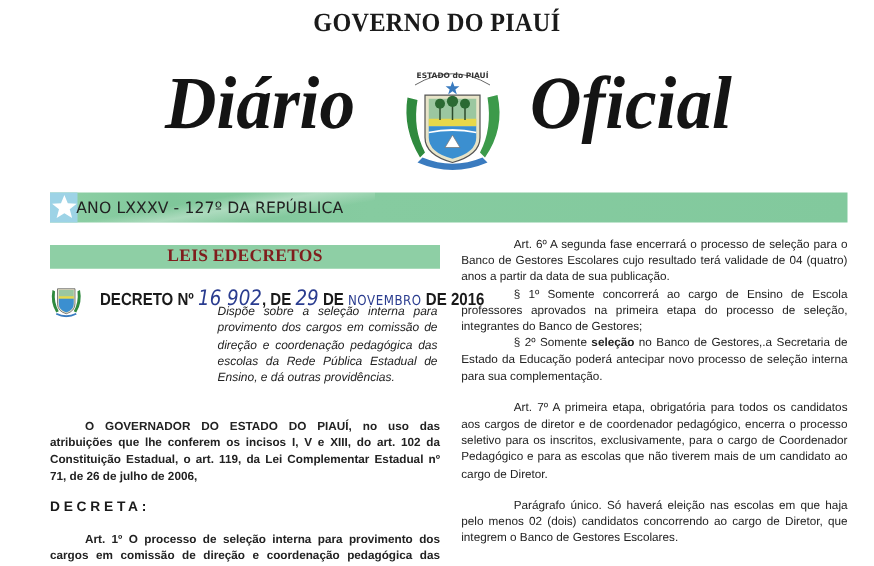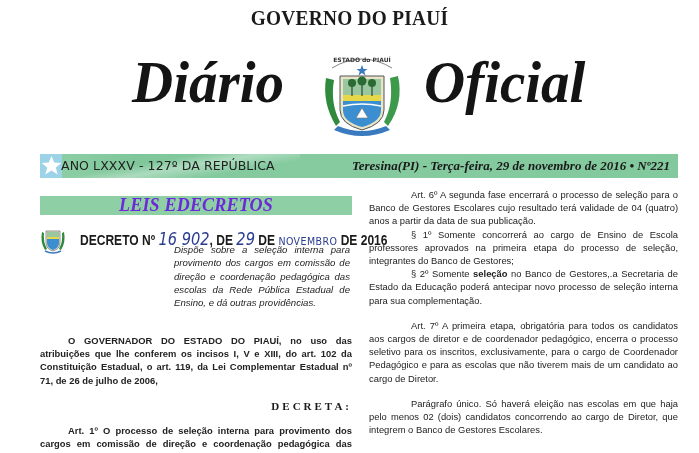--- a/index.html
+++ b/index.html
@@ -38,22 +38,22 @@
   .date-label {
     position: absolute; right: 8px; top: 4px; font-family: "Liberation Serif", serif;
     font-style: italic; font-weight: bold; font-size: 13px; color: #1a1a1a;
   }
 
   .section-bar {
     position: absolute; left: 40px; top: 196px; width: 312px; height: 19px;
     background: #8ecfa5; text-align: center;
   }
   .section-bar span {
-    font-family: "Liberation Serif", serif; font-weight: bold; font-size: 18px;
-    line-height: 19px; color: #6d28d9; letter-spacing: 0.2px; font-style: italic;
+    font-family: "Liberation Serif", serif; font-weight: bold; font-size: 14px;
+    line-height: 19px; color: #7f1d1d; letter-spacing: 0.2px;
   }
 
   .small-seal { position: absolute; left: 40px; top: 226px; width: 26px; height: 28px; }
 
   .decree-title {
     position: absolute; left: 80px; top: 229px; font-family: "Liberation Sans", sans-serif;
     font-weight: bold; font-size: 14px; color: #1a1a1a; white-space: nowrap;
     transform: scaleX(0.86); transform-origin: left top;
   }
   .hand {
@@ -68,22 +68,22 @@
     line-height: 13.3px; text-align: justify; color: #222;
   }
 
   .col-left-text {
     position: absolute; left: 40px; width: 312px; font-size: 9.4px; line-height: 13.2px;
     text-align: justify; color: #222; font-weight: bold;
   }
   .p-indent { text-indent: 28px; }
   .gov-para { top: 334px; }
   .decreta {
-    position: absolute; left: 40px; width: 312px; top: 400px; text-align: right;
-    font-weight: bold; font-size: 11px; letter-spacing: 3px; color: #1a1a1a; font-family: Liberation Serif, serif;
+    position: absolute; left: 40px; width: 312px; top: 400px; text-align: left;
+    font-weight: bold; font-size: 11px; letter-spacing: 3px; color: #1a1a1a;
   }
   .art1 { top: 424px; }
 
   .col-right {
     position: absolute; left: 358px; width: 320px; font-size: 9.4px; line-height: 13.2px;
     text-align: justify; color: #222;
   }
   .col-right p { margin: 0; }
   .col-right .indent { text-indent: 42px; margin-left: 11px; }
   .gap { height: 12px; }
@@ -119,21 +119,20 @@
 <div class="masthead-word mw-right">Oficial</div>
 
 <div class="top-bar">
   <div class="streak"></div>
   <div class="star-box">
     <svg class="star" viewBox="0 0 20 20">
       <polygon points="10,1 12.6,7.2 19.4,7.6 14.1,11.9 15.9,18.5 10,14.8 4.1,18.5 5.9,11.9 0.6,7.6 7.4,7.2" fill="#ffffff"></polygon>
     </svg>
   </div>
   <div class="year-label">ANO LXXXV - 127º DA REPÚBLICA</div>
-  <div class="date-label">Teresina(PI) - Terça-feira, 29 de novembro de 2016 • Nº221</div>
 </div>
 
 <div class="section-bar">
   <span>LEIS EDECRETOS</span>
 </div>
 
 <svg class="small-seal" viewBox="0 0 26 28">
   <path d="M2 6 Q0 16 5 24 L7 23 Q3 16 4 7 Z" fill="#2f8a3e"></path>
   <path d="M24 6 Q26 16 21 24 L19 23 Q23 16 22 7 Z" fill="#2f8a3e"></path>
   <path d="M6 5 L20 5 L20 17 Q20 23 13 25 Q6 23 6 17 Z" fill="#e8e4c8" stroke="#555" stroke-width="0.6"></path>

